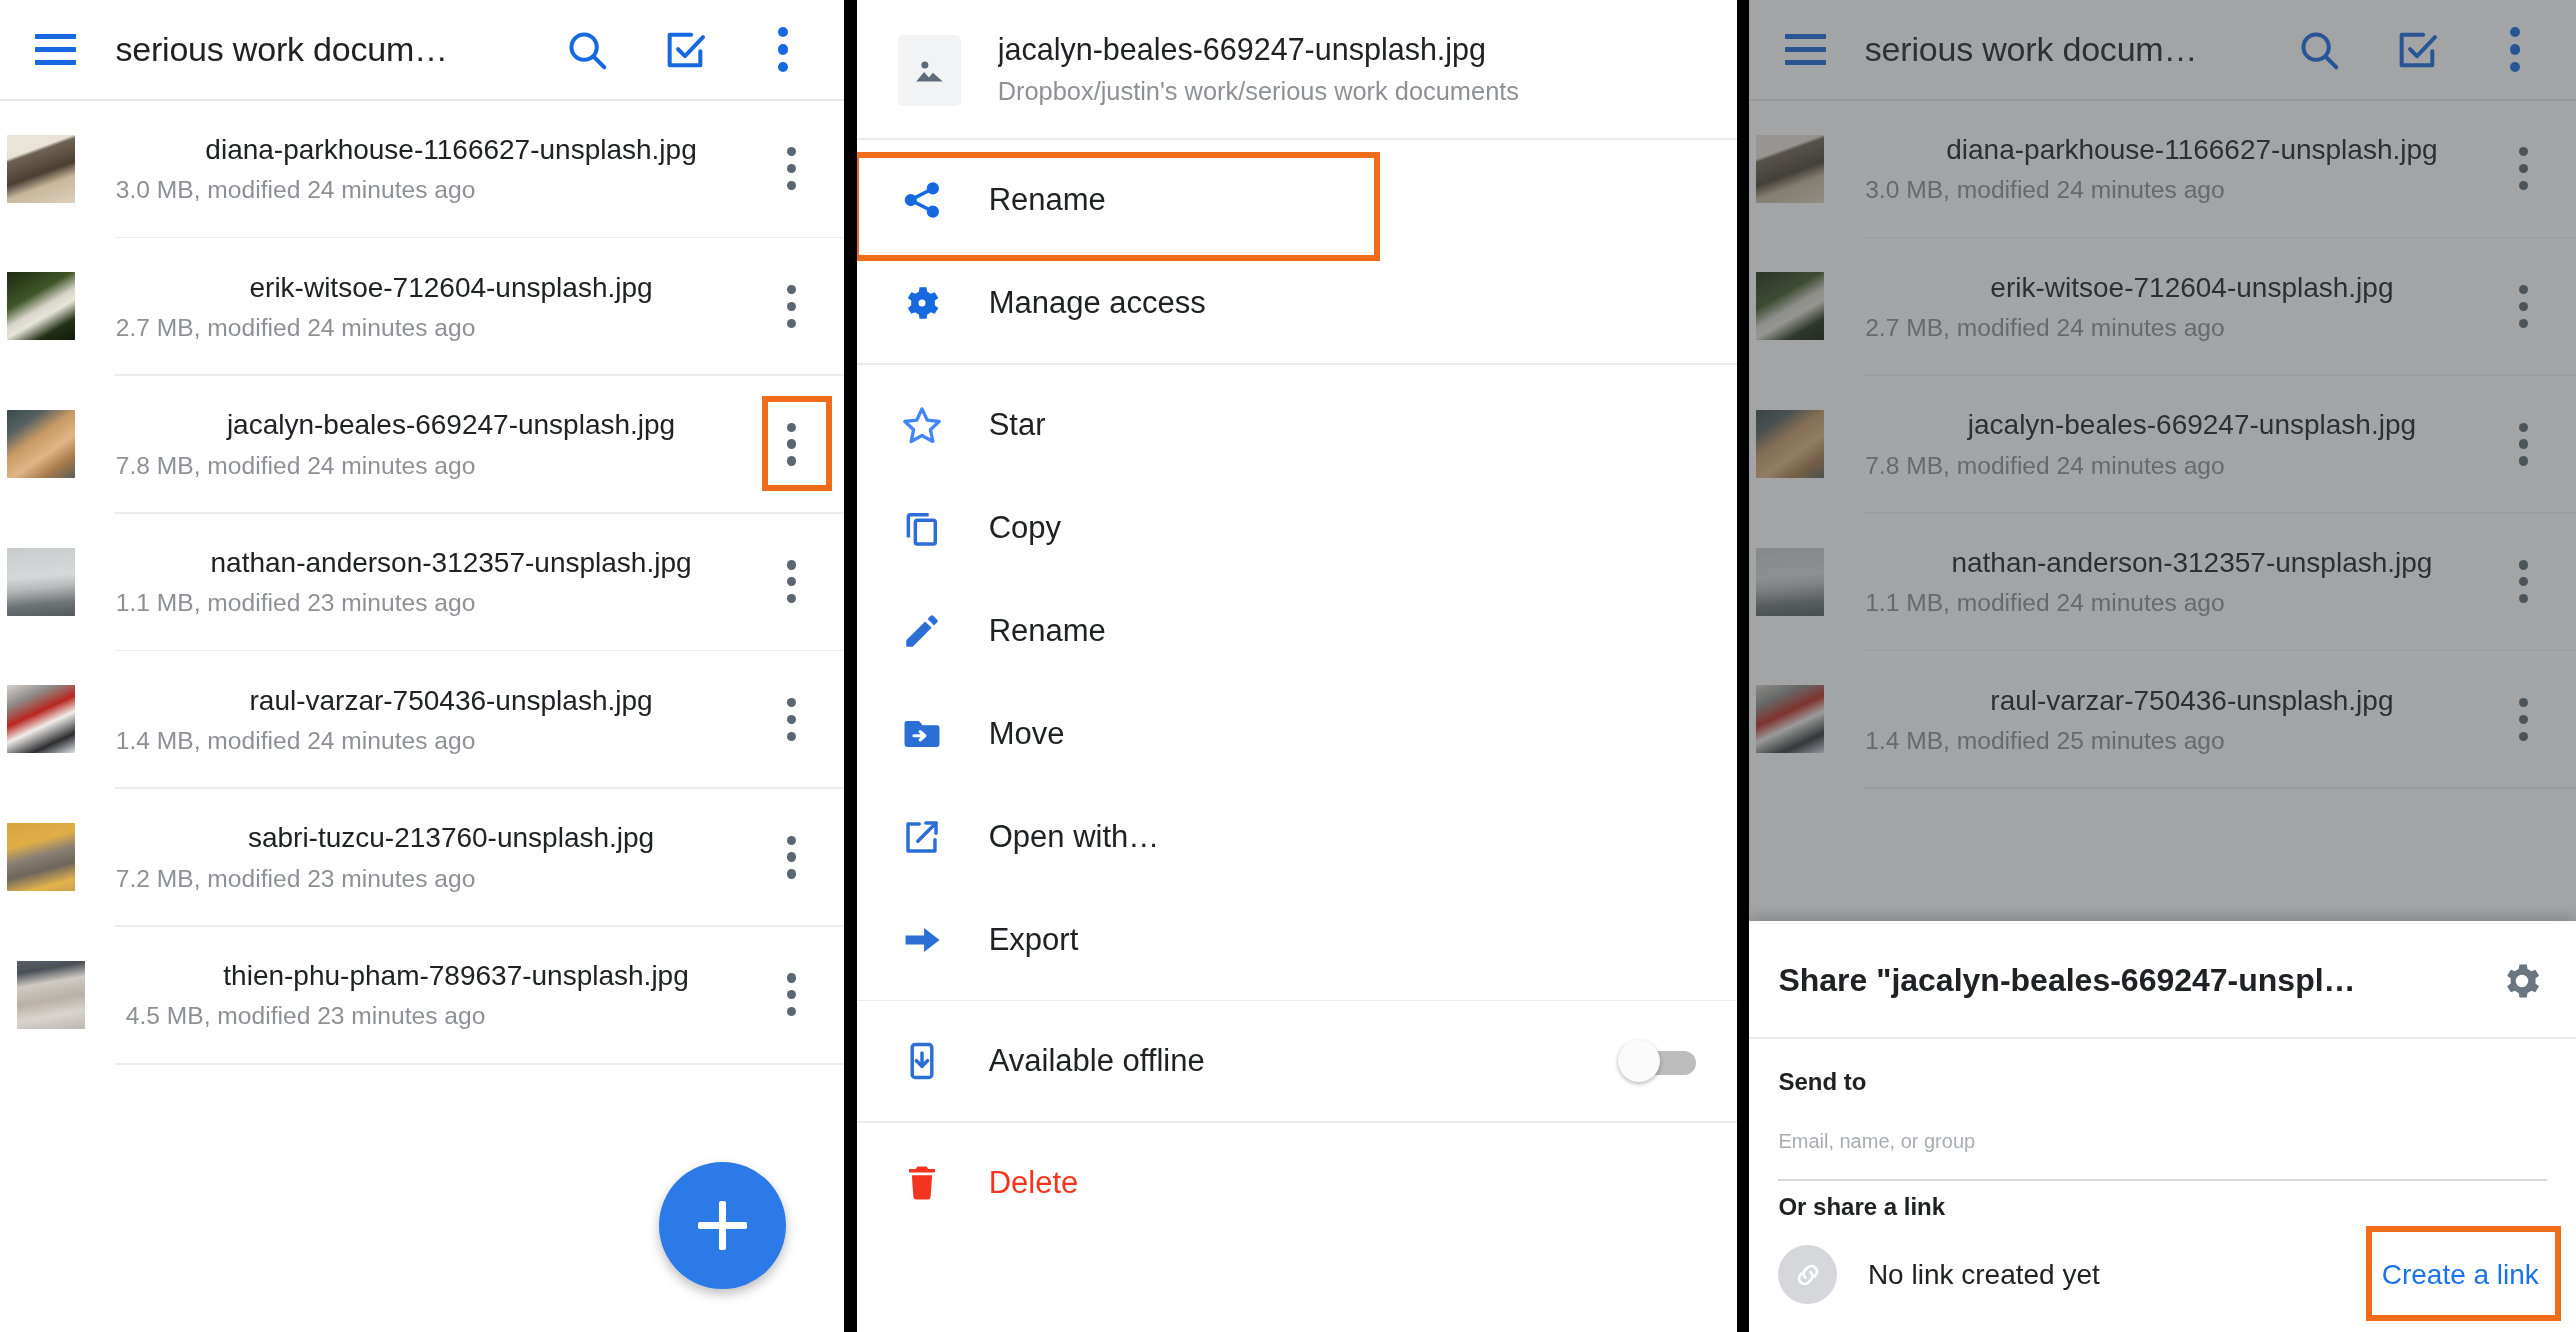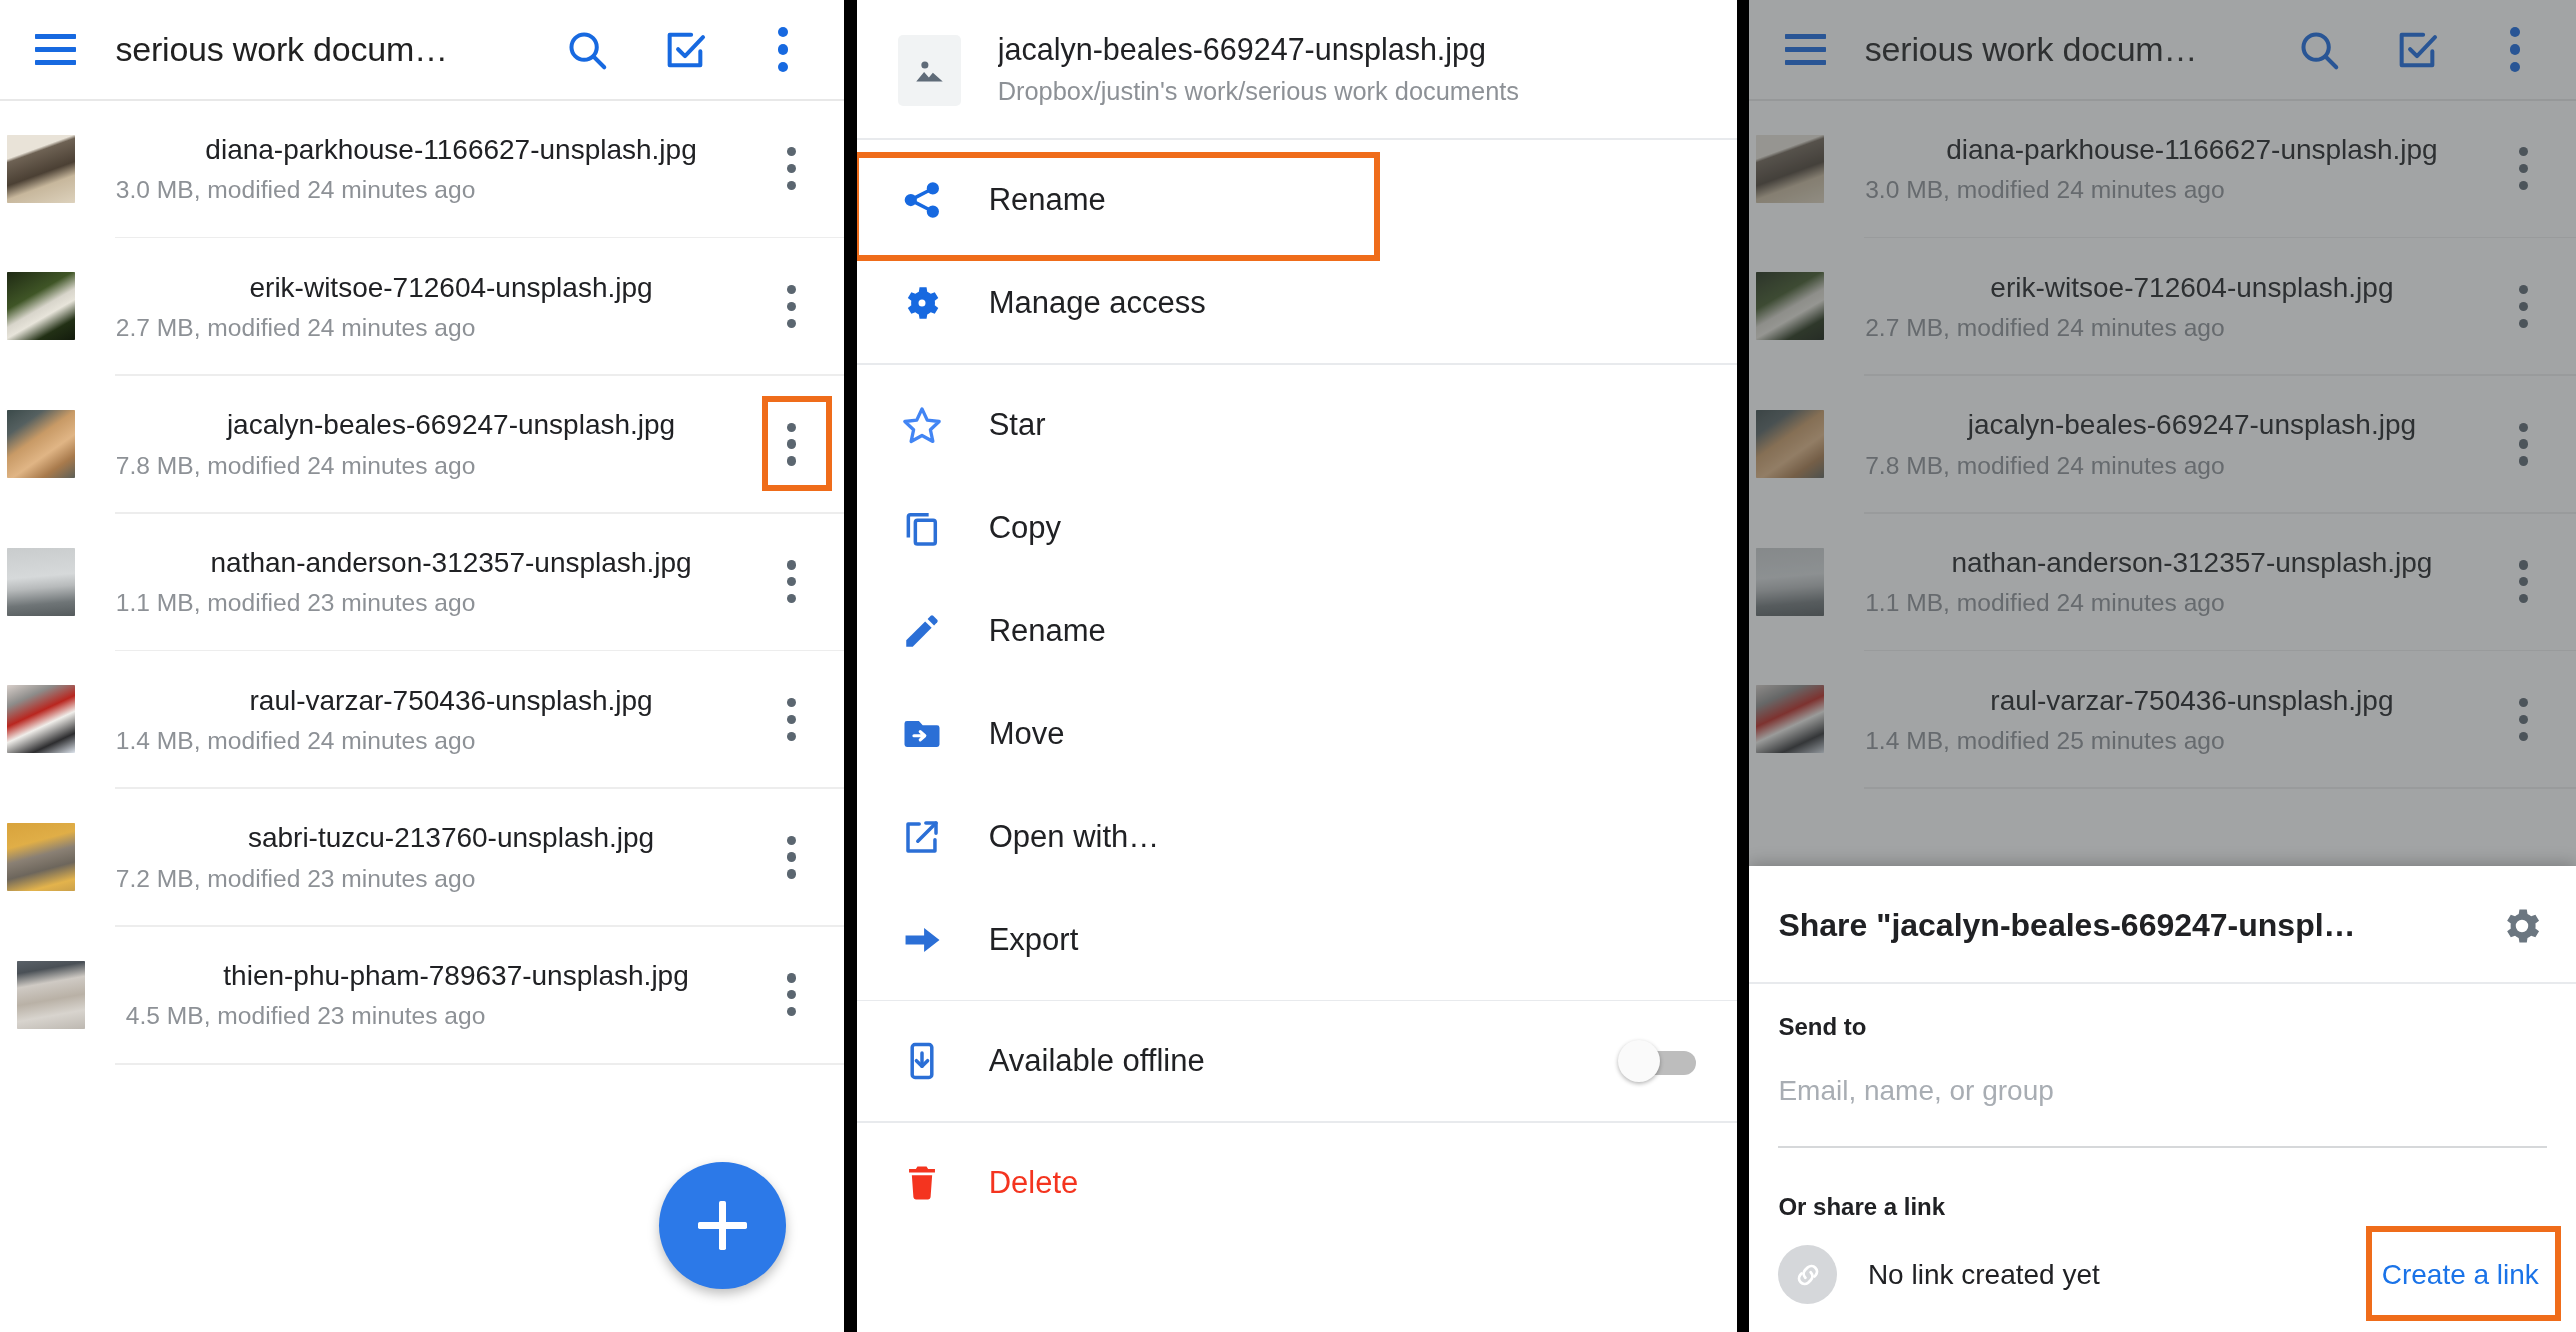--- a/index.html
+++ b/index.html
@@ -89,26 +89,26 @@
     position: absolute; left: 0; right: 0; bottom: 0; background: #fff;
     box-shadow: 0 -3.4px 15.3px rgba(0,0,0,.22);
   }
   .share-head { display: flex; align-items: center; padding: 34px 29px 30.5px 29px; }
   .share-title { font-size: 32px; color: #202124; font-weight: bold; flex: 1; white-space: nowrap; overflow: hidden; }
   .share-sep { height: 1.7px; background: #e8eaed; }
   .share-body { padding: 29px 29px 0 29px; }
   .send-to-label { font-size: 24px; color: #202124; font-weight: bold; }
   .share-input {
     width: 100%; border: none; outline: none; background: transparent;
-    font-family: "Liberation Sans", sans-serif; font-size: 28px; color: #202124;
-    padding: 34px 0 39px 0;
+    font-family: "Liberation Sans", sans-serif; font-size: 20px; color: #202124;
+    padding: 34px 0 26px 0;
   }
   .share-input::placeholder { color: #a8adb3; }
   .input-underline { height: 2.5px; background: #d6d8da; }
-  .or-share { font-size: 24px; color: #202124; font-weight: bold; margin-top: 45px; }
+  .or-share { font-size: 24px; color: #202124; font-weight: bold; margin-top: 12px; }
   .link-row { display: flex; align-items: center; margin-top: 24px; padding-bottom: 29px; position: relative; }
   .link-avatar { width: 59px; height: 59px; border-radius: 50%; background: #d5d7da;
                  display: flex; align-items: center; justify-content: center; flex: none; }
   .link-text { font-size: 28px; color: #202124; margin-left: 30.5px; text-align: right; }
   .create-link { margin-left: auto; font-size: 28px; color: #1a73e8; margin-right: 8.5px; }
 </style>
 </head>
 <body>
 
 <div class="stage">

